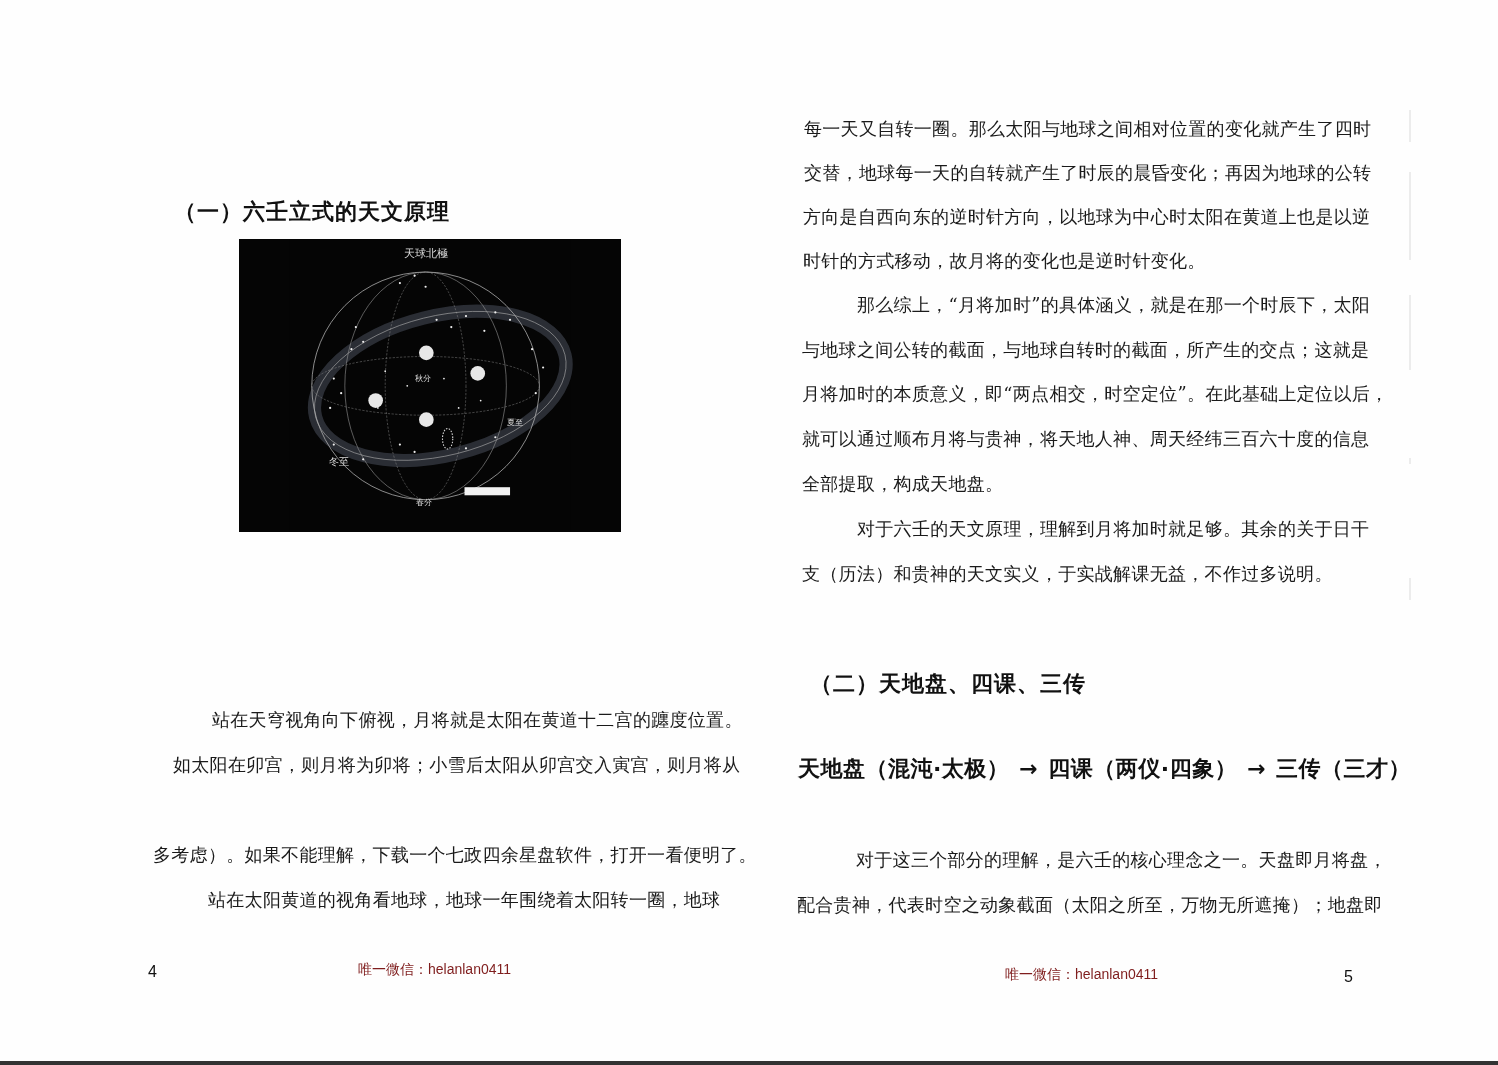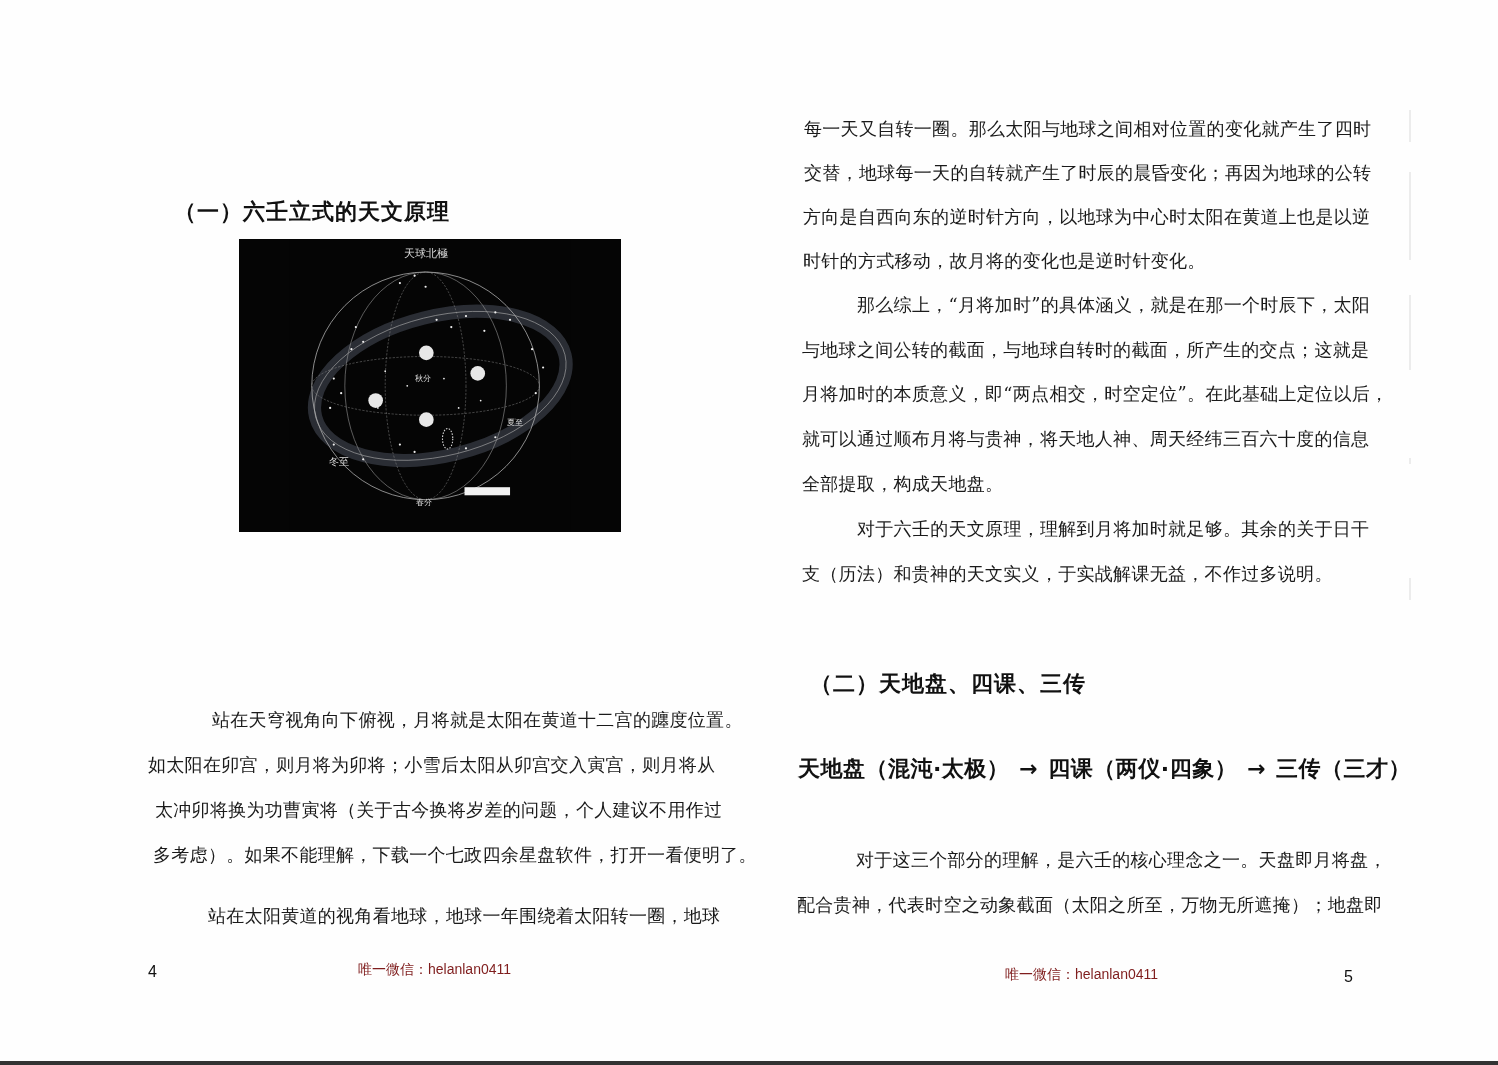--- a/index.html
+++ b/index.html
@@ -85,24 +85,23 @@
     <span style="position:absolute; left:165px; top:7px; font-size:11px; color:#ddd;">天球北極</span>
     <span style="position:absolute; left:168px; top:380px; font-size:13px; color:#ddd;">天球南極</span>
     <span style="position:absolute; left:176px; top:134px; font-size:8px; color:#ddd;">秋分</span>
     <span style="position:absolute; left:268px; top:178px; font-size:8px; color:#ddd;">夏至</span>
     <span style="position:absolute; left:90px; top:216px; font-size:10px; color:#ddd;">冬至</span>
     <span style="position:absolute; left:177px; top:258px; font-size:8px; color:#ddd;">春分</span>
     <span style="position:absolute; left:239px; top:338px; width:60px; font-size:7px; color:#111; text-align:center; line-height:11px; font-weight:bold;">中国天文·节气图</span>
   </div>
 
   <div class="para-line" style="left:212px; top:708px;">站在天穹视角向下俯视，月将就是太阳在黄道十二宫的躔度位置。</div>
-  <div class="para-line" style="left:148px; top:753px;">如太阳在卯宫，则月将为卯将；小雪后太阳从卯宫交入寅宫，则月将从</div>
-  <div class="para-line" style="left:155px; top:798px;">太冲卯将换为功曹寅将（关于古今换将岁差的问题，个人建议不用作过</div>
+  <div class="para-line" style="left:173px; top:753px;">如太阳在卯宫，则月将为卯将；小雪后太阳从卯宫交入寅宫，则月将从</div>
   <div class="para-line" style="left:153px; top:843px;">多考虑）。如果不能理解，下载一个七政四余星盘软件，打开一看便明了。</div>
-  <div class="para-line" style="left:208px; top:888px;margin-top:16px;">站在太阳黄道的视角看地球，地球一年围绕着太阳转一圈，地球</div>
+  <div class="para-line" style="left:208px; top:888px;">站在太阳黄道的视角看地球，地球一年围绕着太阳转一圈，地球</div>
 
   <span class="page-num" style="left:148px; top:963px;">4</span>
   <span class="footer" style="left:358px; top:961px;">唯一微信：helanlan0411</span>
 </div>
 
 <div class="page page-right"></div>
 
 <div class="para-line" style="left:804px; top:117px;">每一天又自转一圈。那么太阳与地球之间相对位置的变化就产生了四时</div>
 <div class="para-line" style="left:804px; top:161px;">交替，地球每一天的自转就产生了时辰的晨昏变化；再因为地球的公转</div>
 <div class="para-line" style="left:803px; top:205px;">方向是自西向东的逆时针方向，以地球为中心时太阳在黄道上也是以逆</div>

